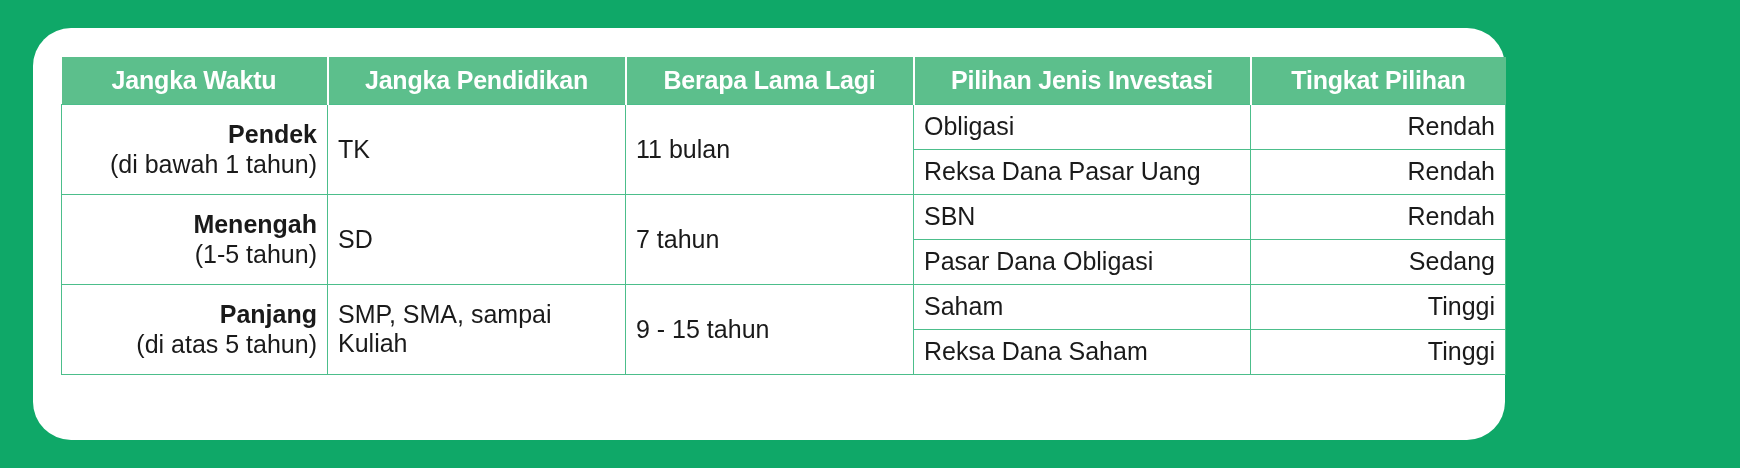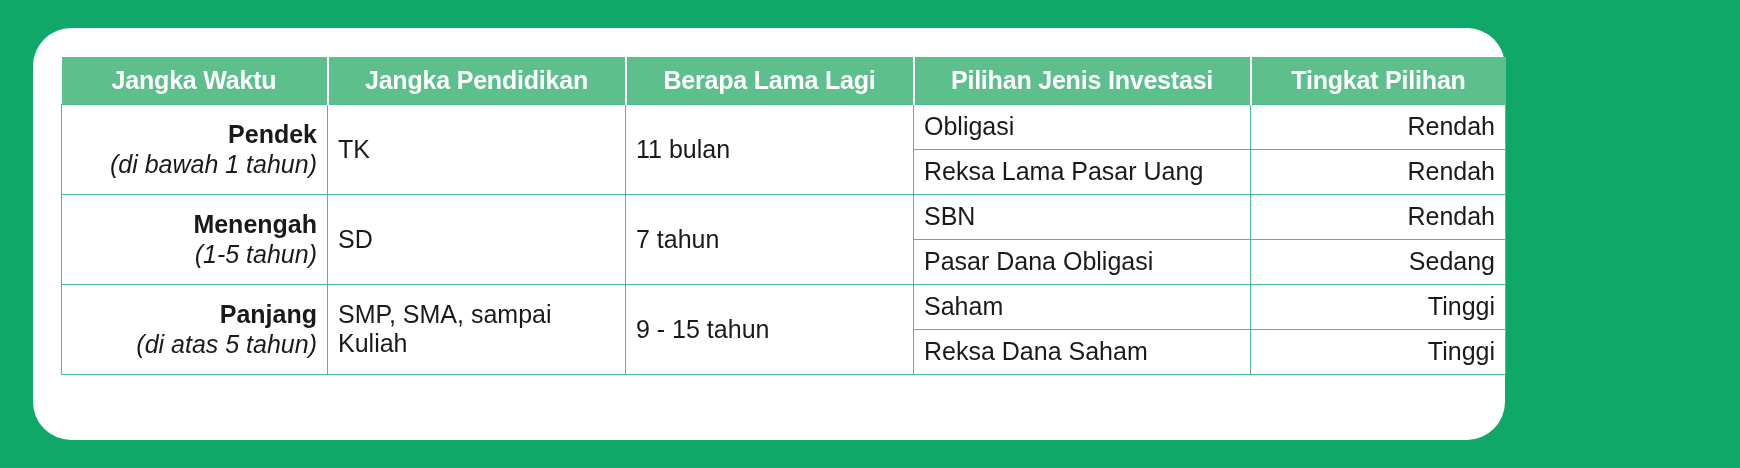--- a/index.html
+++ b/index.html
@@ -77,21 +77,20 @@
     text-align: right;
     line-height: 1.22;
   }
   td.term .term-title {
     display: block;
     font-weight: bold;
   }
   td.term .term-range {
     display: block;
     font-weight: normal;
-    font-style: italic;
   }
   td.level, td.howlong {
     text-align: left;
   }
   td.invest {
     text-align: left;
     height: 45px;
     padding-left: 12px;
   }
   td.risk {
@@ -128,21 +127,21 @@
             <td class="term" rowspan="2">
               <span class="term-title">Pendek</span>
               <span class="term-range">(di bawah 1 tahun)</span>
             </td>
             <td class="level" rowspan="2">TK</td>
             <td class="howlong" rowspan="2">11 bulan</td>
             <td class="invest">Obligasi</td>
             <td class="risk">Rendah</td>
           </tr>
           <tr>
-            <td class="invest">Reksa Lama Pasar Uang</td>
+            <td class="invest">Reksa Dana Pasar Uang</td>
             <td class="risk">Rendah</td>
           </tr>
 
           <tr>
             <td class="term" rowspan="2">
               <span class="term-title">Menengah</span>
               <span class="term-range">(1-5 tahun)</span>
             </td>
             <td class="level" rowspan="2">SD</td>
             <td class="howlong" rowspan="2">7 tahun</td>

